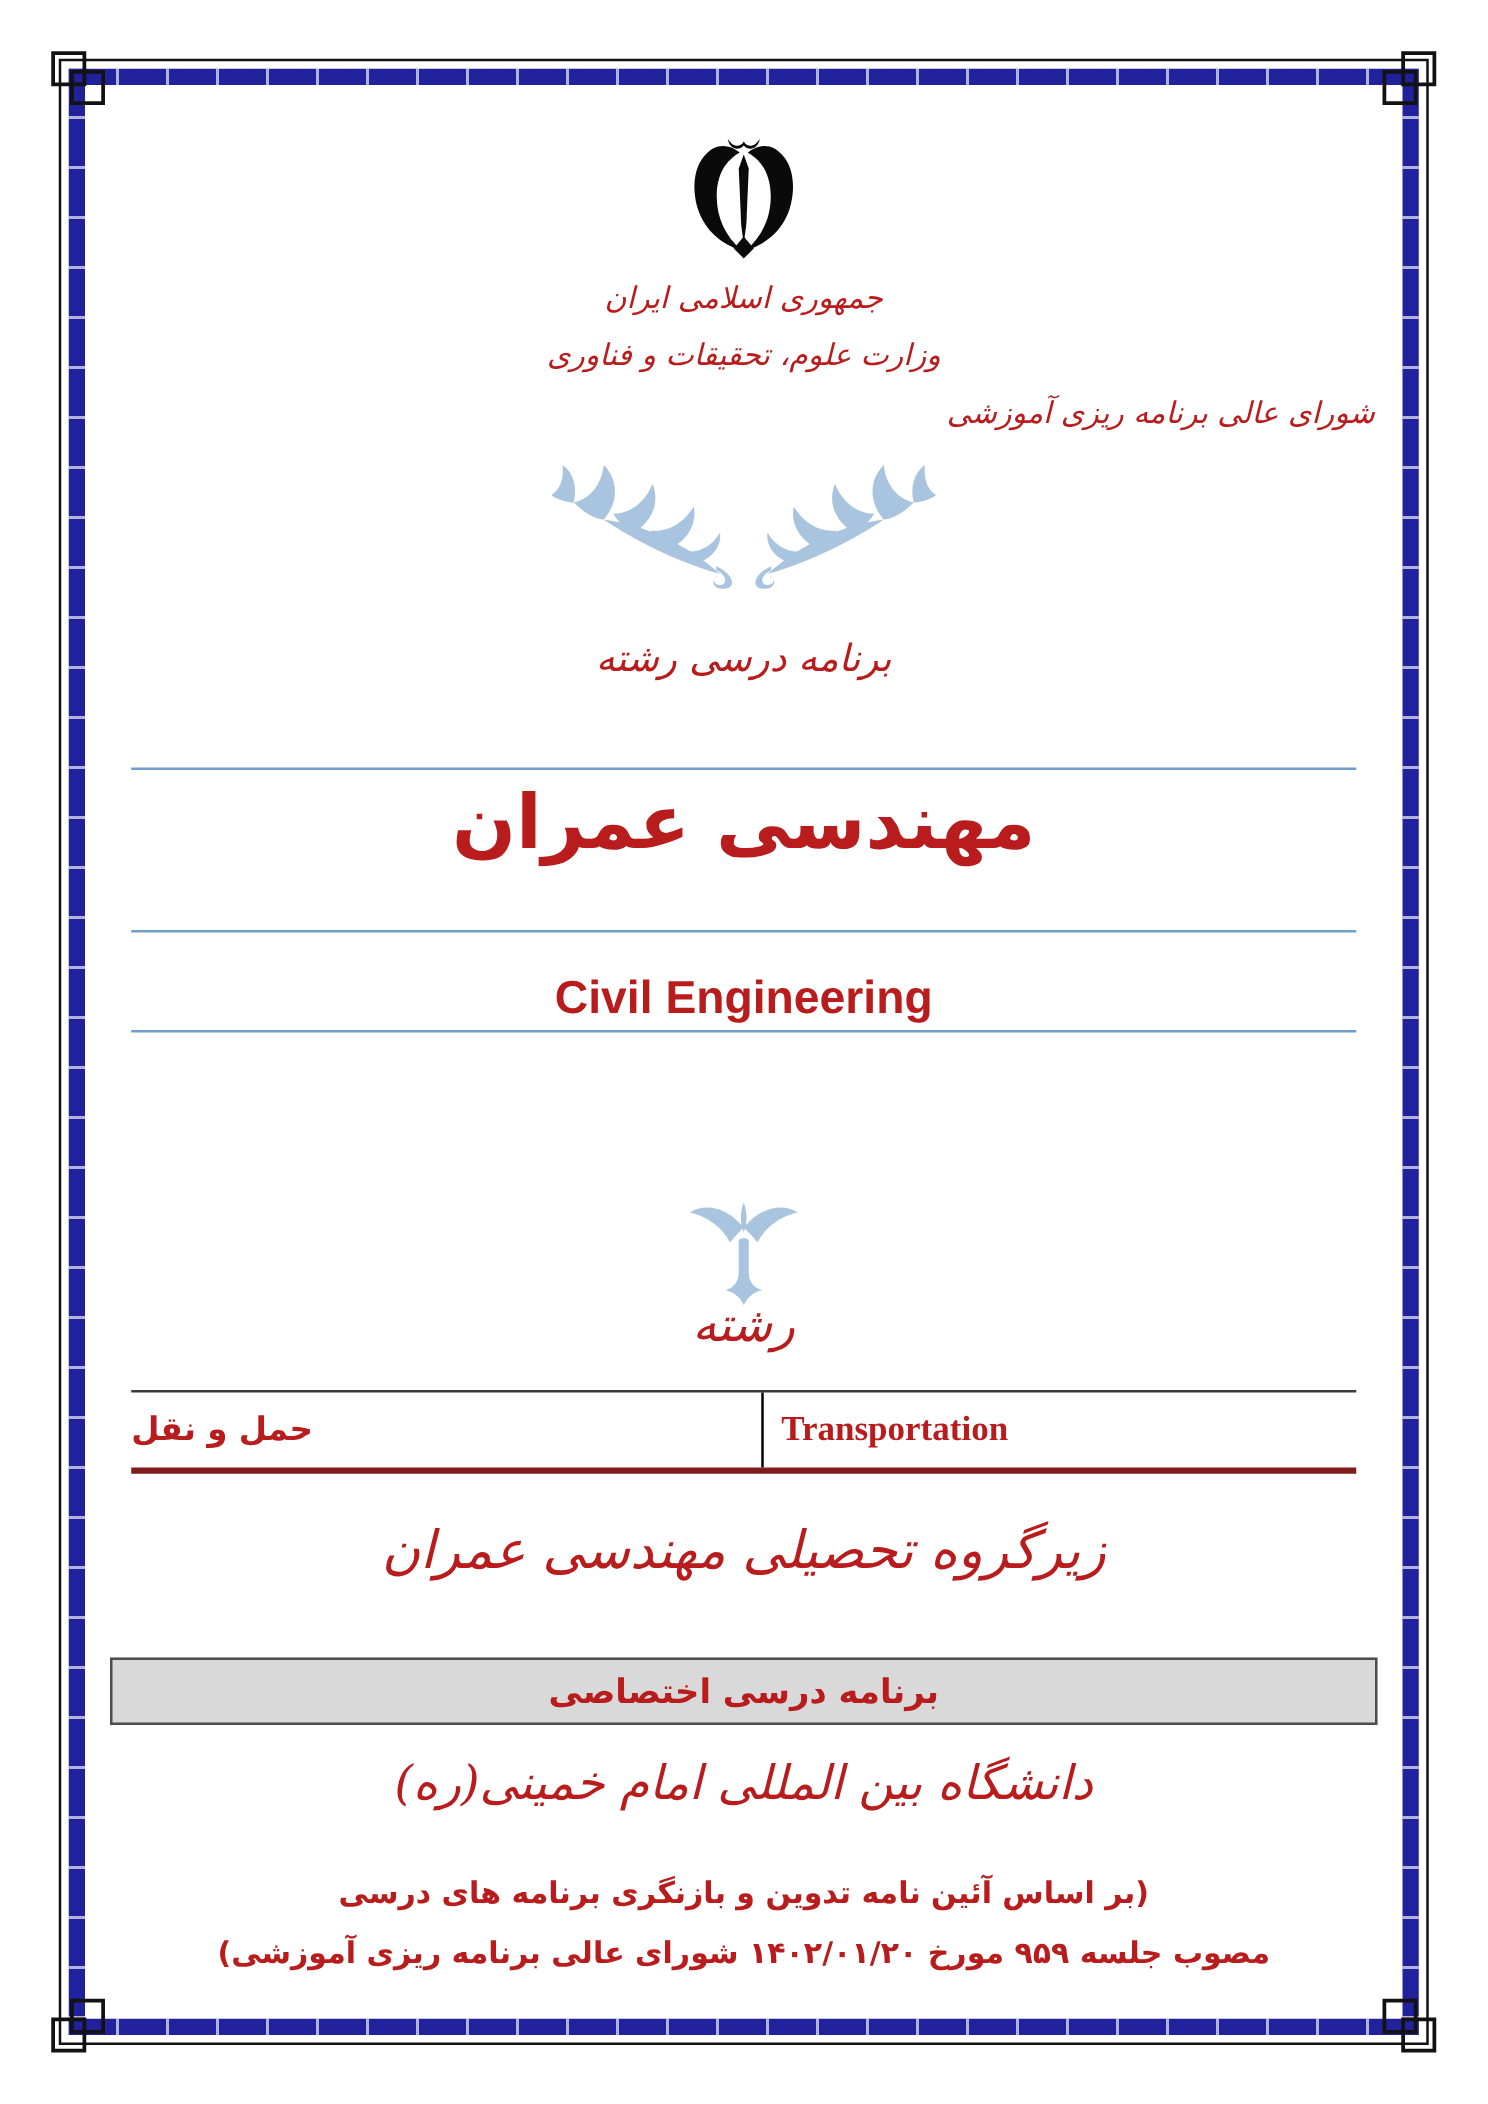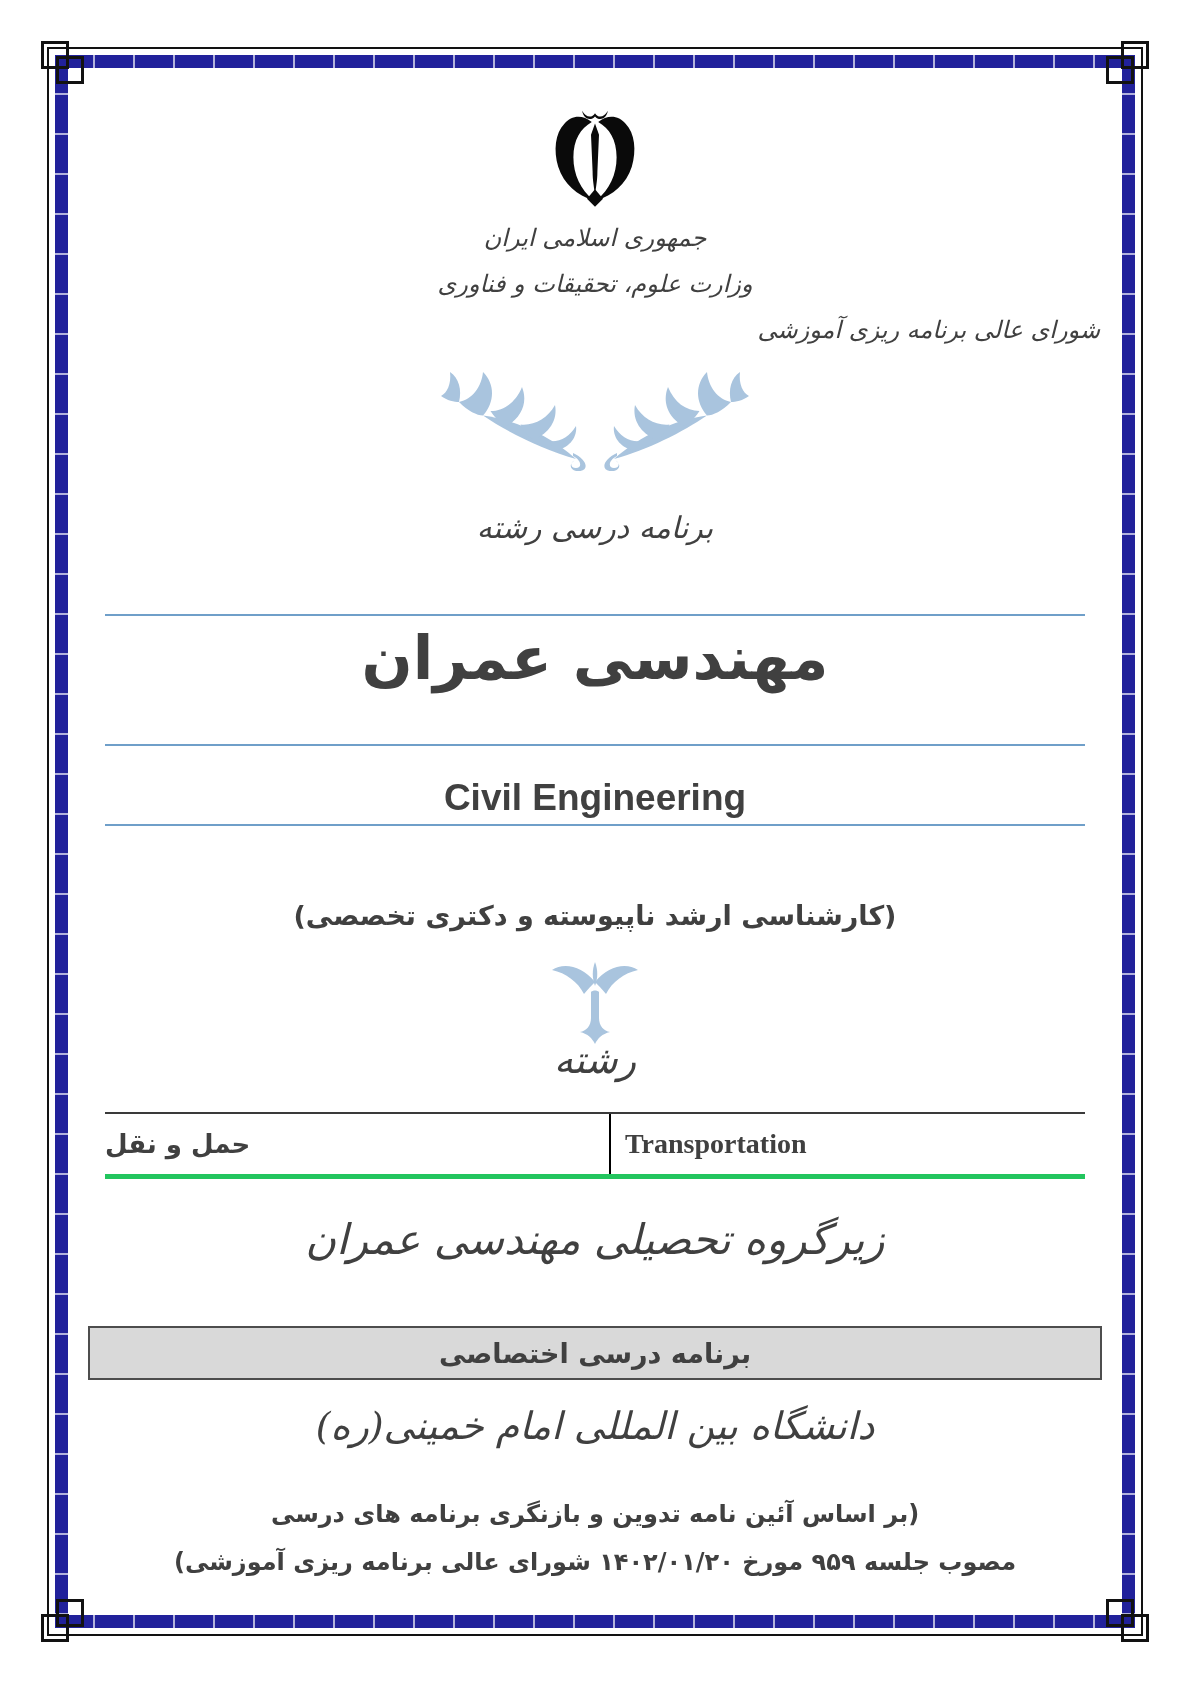--- a/index.html
+++ b/index.html
@@ -1,18 +1,18 @@
 <!DOCTYPE html>
 <html lang="fa"><head>
 <meta charset="utf-8">
 <style>
   html,body{margin:0;padding:0;background:#ffffff;}
   .page{
     position:relative;width:1190px;height:1683px;background:#ffffff;
-    font-family:"DejaVu Sans",sans-serif;color:#404040;overflow:hidden;
+    font-family:"DejaVu Sans",sans-serif;color:#b91c1c;overflow:hidden;
   }
   
   .border-outer{position:absolute;left:47px;top:47px;right:47px;bottom:47px;border:2px solid #121212;}
   .band{position:absolute;background-color:#21219b;}
   .band.h{left:55px;right:55px;height:13px;
     background-image:repeating-linear-gradient(90deg,rgba(255,255,255,0) 0 38px,rgba(255,255,255,.65) 38px 40px);}
   .band.v{top:55px;bottom:55px;width:13px;
     background-image:repeating-linear-gradient(180deg,rgba(255,255,255,0) 0 38px,rgba(255,255,255,.65) 38px 40px);}
   .band.top{top:55px;} .band.bottom{bottom:55px;}
   .band.left{left:55px;} .band.right{right:55px;}
@@ -23,21 +23,21 @@
   .calligraphy{font-family:"DejaVu Serif",serif;font-style:italic;font-weight:500;}
   .fa-bold{font-weight:bold;font-family:"DejaVu Sans",sans-serif;}
   .title-fa{font-size:60px;font-weight:900;letter-spacing:1px;}
   .title-en{font-family:Liberation Sans, sans-serif;font-weight:bold;font-size:37px;text-align:center;}
   .emblem-wrap{position:absolute;left:0;right:0;top:100px;text-align:center;}
   .flourish-row{position:absolute;left:0;right:0;top:366px;display:flex;justify-content:center;gap:8px;}
   .mirror{transform:scaleX(-1);}
   
   .otable{
     position:absolute;left:105px;right:105px;top:1112px;height:60px;
-    border-top:2px solid #3a3a3a;border-bottom:5px solid #22c55e;
+    border-top:2px solid #3a3a3a;border-bottom:5px solid #7f1d1d;
     display:flex;align-items:stretch;
   }
   .ocell{display:flex;align-items:center;font-size:26px;}
   .ocell.fa{width:50%;justify-content:flex-end;padding-right:14px;font-weight:bold;}
   .odivider{width:2px;background:#000;}
   .ocell.en{flex:1;justify-content:flex-start;padding-left:14px;
     font-family:"Liberation Serif","DejaVu Serif",serif;font-weight:bold;font-size:28px;}
   
   .banner{
     position:absolute;left:88px;right:88px;top:1326px;height:50px;
@@ -107,21 +107,20 @@
   </div>
 
   <div class="sec calligraphy" dir="rtl" style="top:510px;font-size:30px;">برنامه درسی رشته</div>
 
   <div class="rule" style="top:614px;"></div>
   <div class="sec title-fa" dir="rtl" style="top:622px;">مهندسی عمران</div>
   <div class="rule" style="top:744px;"></div>
   <div class="sec title-en" style="top:776px;">Civil Engineering</div>
   <div class="rule" style="top:824px;"></div>
 
-  <div class="sec fa-bold" dir="rtl" style="top:900px;font-size:27px;">(کارشناسی ارشد ناپیوسته و دکتری تخصصی)</div>
 
   <div class="sec" style="top:956px;">
     <svg width="92" height="88" viewBox="0 0 90 88" aria-hidden="true">
       <g fill="#a9c4de">
         <path d="M45,26 C32,10 14,6 2,14 C16,17 28,26 34,38 C38,33 42,29 45,26 Z"></path>
         <path d="M45,26 C58,10 76,6 88,14 C74,17 62,26 56,38 C52,33 48,29 45,26 Z"></path>
         <path d="M45,30 C42,22 42,14 45,6 C48,14 48,22 45,30 Z"></path>
         <path d="M41,36 C43,34 47,34 49,36 L49,62 C49,70 54,75 60,76 C52,78 48,82 45,88 C42,82 38,78 30,76 C36,75 41,70 41,62 Z"></path>
       </g>
     </svg>

